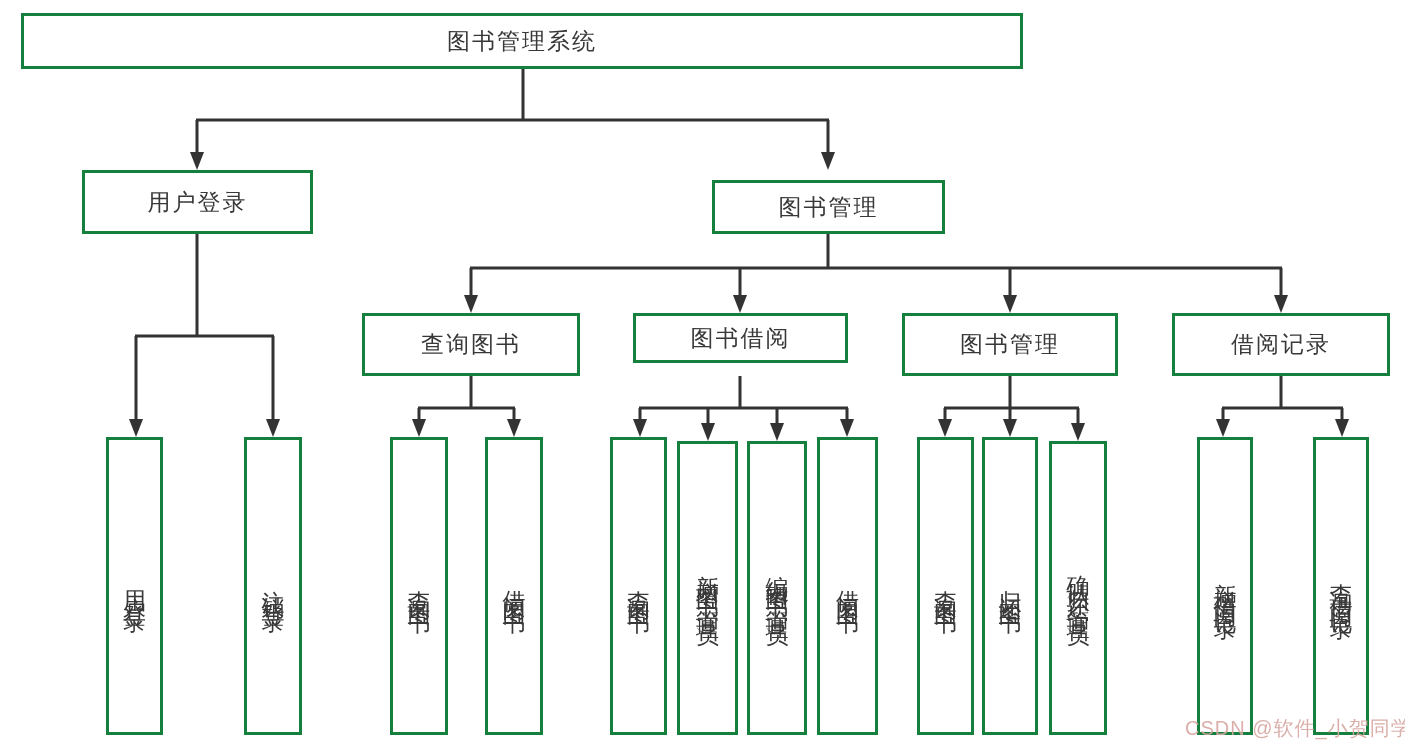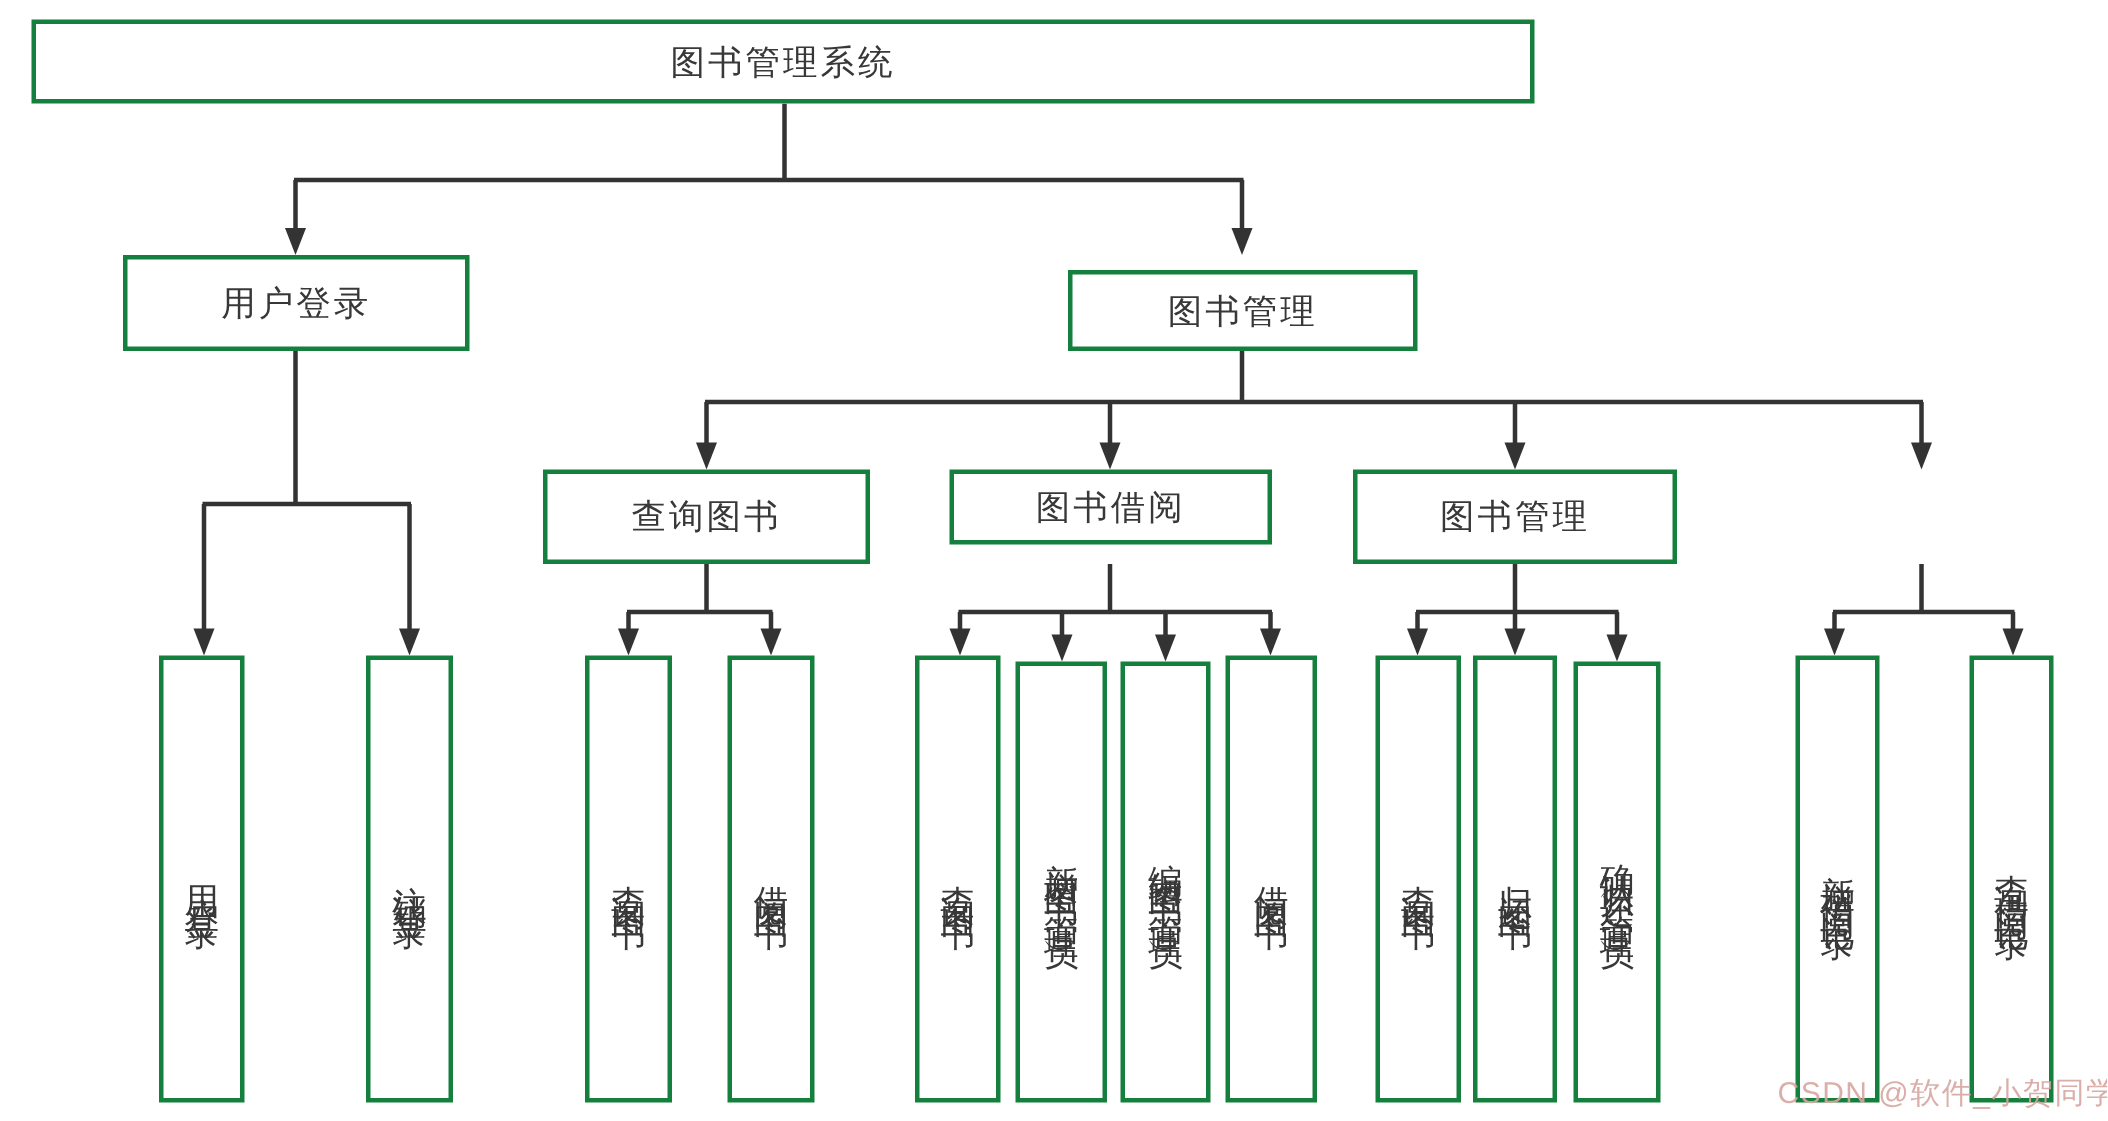--- a/index.html
+++ b/index.html
@@ -102,20 +102,23 @@
 
   <div class="box h" style="left:362px;top:313px;width:218px;height:63px;">
     <span>查询图书</span>
   </div>
   <div class="box h" style="left:633px;top:313px;width:215px;height:50px;">
     <span>图书借阅</span>
   </div>
   <div class="box h" style="left:902px;top:313px;width:216px;height:63px;">
     <span>图书管理</span>
   </div>
+  <div class="box h" style="left:1172px;top:313px;width:218px;height:63px;">
+    <span>借阅记录</span>
+  </div>
 
   <div class="box v" style="left:106px;top:437px;width:57px;height:298px;">
     <span>用户登录</span>
   </div>
   <div class="box v" style="left:244px;top:437px;width:58px;height:298px;">
     <span>注销登录</span>
   </div>
 
   <div class="box v" style="left:390px;top:437px;width:58px;height:298px;">
     <span>查询图书</span>

